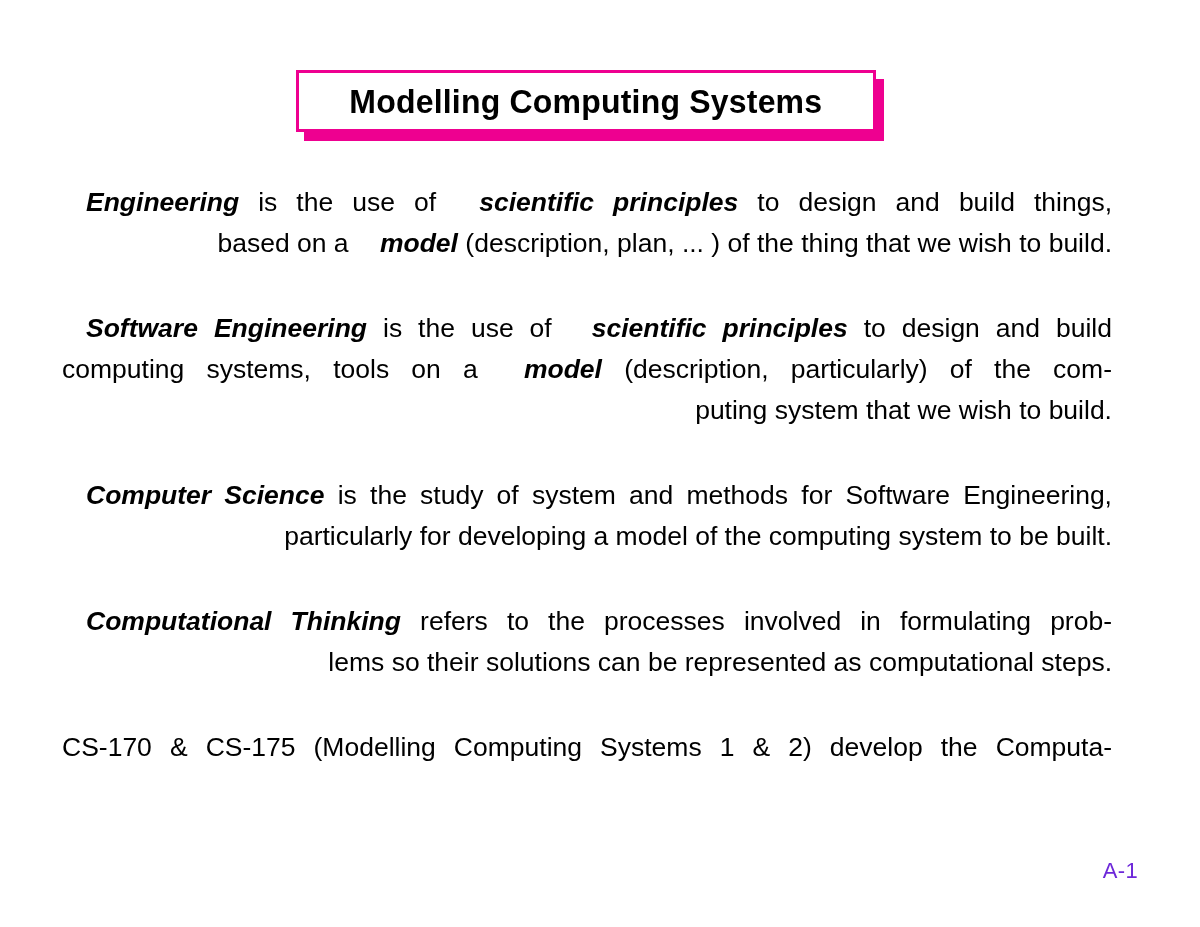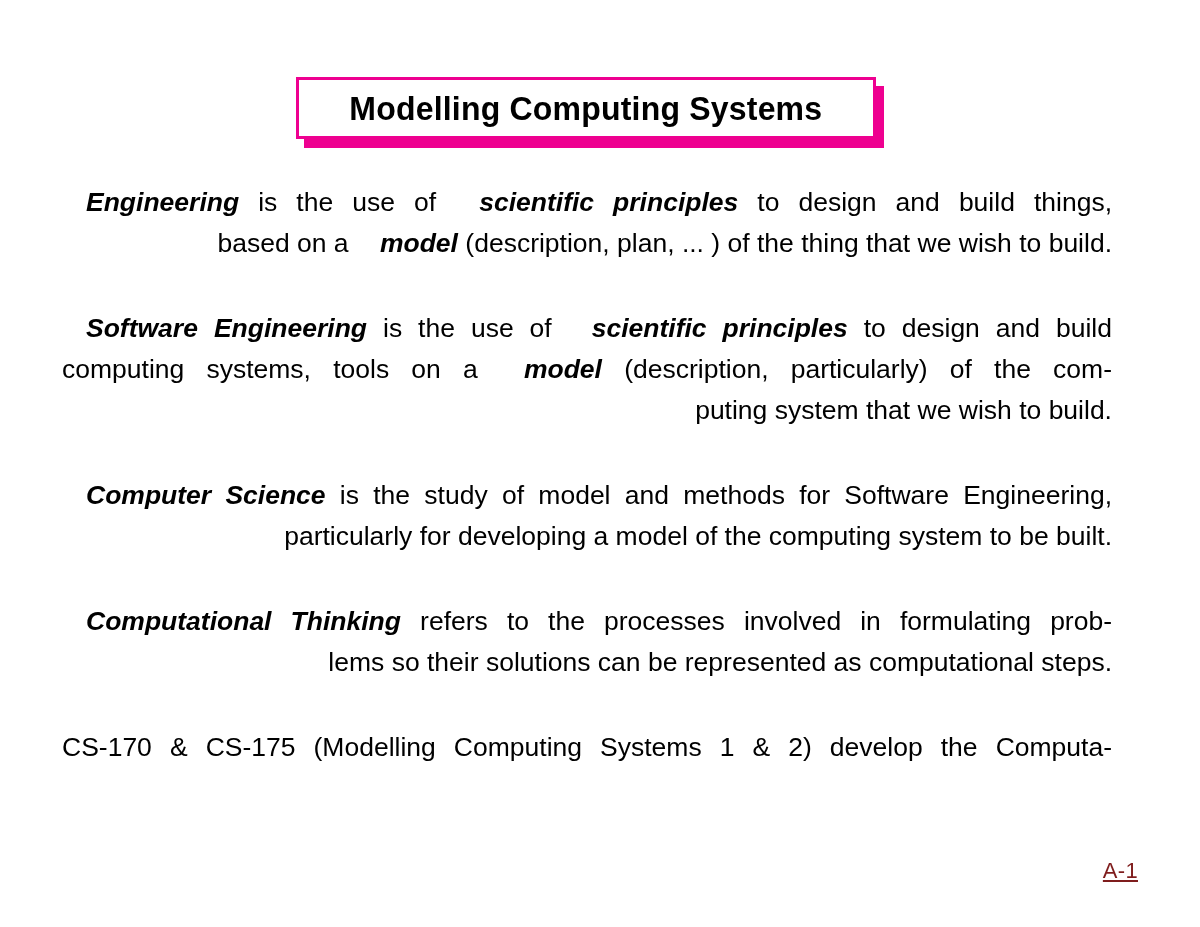--- a/index.html
+++ b/index.html
@@ -21,21 +21,21 @@
     height: 927px;
     background: #ffffff;
     overflow: hidden;
     box-sizing: border-box;
   }
 
   
   .title-wrap {
     position: absolute;
     left: 296px;
-    top: 77px;
+    top: 70px;
     width: 580px;
     height: 62px;
   }
 
   .title-shadow {
     position: absolute;
     left: 8px;
     top: 9px;
     width: 580px;
     height: 62px;
@@ -107,24 +107,23 @@
     font-style: italic;
     margin-left: 24px;
   }
 
   
   .page-number {
     position: absolute;
     right: 62px;
     top: 858px;
     font-size: 22px;
-    color: #7f1d1d;
+    color: #6d28d9;
     text-align: right;
     letter-spacing: 0.3px;
-    text-decoration: underline;
   }
 </style>
 </head>
 <body style="background: rgb(255, 255, 255);">
 
 <div id="slide">
 
   <div class="title-wrap">
     <div class="title-shadow"></div>
     <div class="title-box">
@@ -136,21 +135,21 @@
       <p class="para">
         <span class="jline"><span class="em">Engineering</span><span> is the use of </span><span class="em">scientific principles</span><span> to design and build things,</span></span>
         <span class="rline"><span>based on a </span><span class="em">model</span><span> (description, plan, ... ) of the thing that we wish to build.</span></span>
       </p>
       <p class="para">
         <span class="jline"><span class="em">Software Engineering</span><span> is the use of </span><span class="em">scientific principles</span><span> to design and build</span></span>
         <span class="jline"><span>computing systems, tools on a </span><span class="em">model</span><span> (description, particularly) of the com-</span></span>
         <span class="rline"><span>puting system that we wish to build.</span></span>
       </p>
       <p class="para">
-        <span class="jline"><span class="em">Computer Science</span><span> is the study of model and methods for Software Engineering,</span></span>
+        <span class="jline"><span class="em">Computer Science</span><span> is the study of system and methods for Software Engineering,</span></span>
         <span class="rline"><span>particularly for developing a model of the computing system to be built.</span></span>
       </p>
       <p class="para">
         <span class="jline"><span class="em">Computational Thinking</span><span> refers to the processes involved in formulating prob-</span></span>
         <span class="rline"><span>lems so their solutions can be represented as computational steps.</span></span>
       </p>
       <p class="para">
         <span class="jline"><span>CS-170 &amp; CS-175 (Modelling Computing Systems 1 &amp; 2) develop the Computa-</span></span>
       </p>
     </div>

